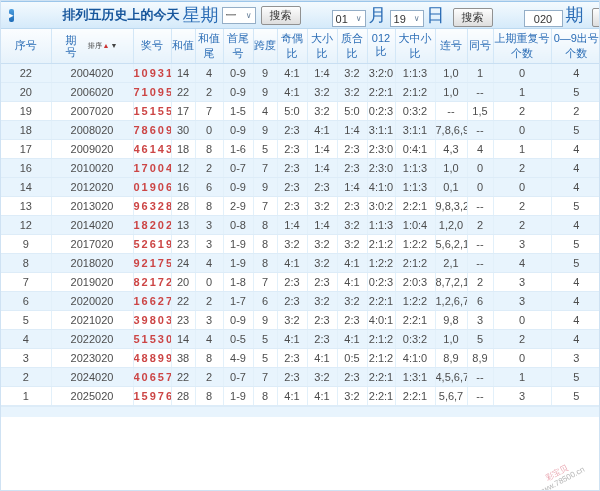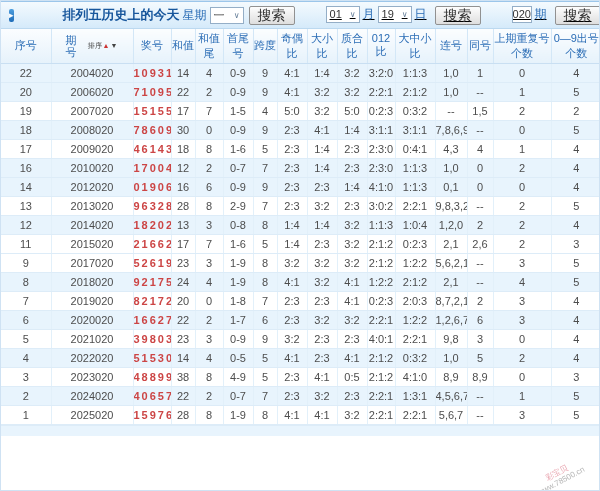--- a/index.html
+++ b/index.html
@@ -14,36 +14,36 @@
     background:linear-gradient(#f4fafe, #d5eafa);
     border-top:1px solid #9cc6ea; border-bottom:1px solid #bcd9f0;
   }
   .title-icon {
     width:13px; height:13px; margin:0 5px 0 2px; border-radius:2px;
     background:linear-gradient(#4d9ede,#1e6cb8); color:#fff; font-size:9px;
     display:inline-flex; align-items:center; justify-content:center; line-height:1;
   }
   .page-title { font-size:13px; font-weight:bold; color:#17569c; margin-right:auto; white-space:nowrap;margin-left:44px; }
   .controls { display:flex; align-items:center; font-size:12px; white-space:nowrap; }
-  .ctl-label { color:#2a6cb5; margin:0 3px; font-size:12px; }
+  .ctl-label { color:#2a6cb5; margin:0 3px; font-size:18px; }
   .sel {
     display:inline-flex; align-items:center; justify-content:space-between;
     border:1px solid #94aec7; background:#fff; color:#333;
     font-size:11px; height:17px; padding:0 3px; min-width:34px; cursor:default;
   }
   .sel .chev { color:#667f99; font-size:8px; margin-left:4px; }
   .btn {
-    height:19px; padding:0 8px; margin-left:5px; font-size:14px; color:#333;
+    height:19px; padding:0 8px; margin-left:5px; font-size:11px; color:#333;
     background:linear-gradient(#fdfdfd,#dedede); border:1px solid #919191; border-radius:2px;
   }
   .txt {
-    width:20px; height:17px; border:1px solid #94aec7; font-size:11px;
+    width:39px; height:17px; border:1px solid #94aec7; font-size:11px;
     text-align:center; color:#333; background:#fff;
   }
-  .grp { margin-left:31px; display:inline-flex; align-items:flex-start;text-decoration:underline; }
+  .grp { margin-left:31px; display:inline-flex; align-items:flex-end; }
   
   table { width:600px; table-layout:fixed; border-collapse:collapse; }
   thead th {
     height:34px; font-size:11px; font-weight:normal; color:#2a6cb5;
     background:linear-gradient(#fbfdff,#e6f2fb);
     border-right:1px solid #d3e7f7; border-bottom:1px solid #c9dff2;
     text-align:center; vertical-align:middle; padding:0; overflow:hidden;
   }
   thead th:last-child, tbody td:last-child { border-right:none; }
   tbody td {
@@ -317,38 +317,20 @@
           <td>1:4</td>
           <td>3:2</td>
           <td>1:1:3</td>
           <td>1:0:4</td>
           <td>1,2,0</td>
           <td>2</td>
           <td>2</td>
           <td>4</td>
         </tr>
         <tr>
-          <td>11</td>
-          <td>2015020</td>
-          <td class="prize">21662</td>
-          <td>17</td>
-          <td>7</td>
-          <td>1-6</td>
-          <td>5</td>
-          <td>1:4</td>
-          <td>2:3</td>
-          <td>3:2</td>
-          <td>2:1:2</td>
-          <td>0:2:3</td>
-          <td>2,1</td>
-          <td>2,6</td>
-          <td>2</td>
-          <td>3</td>
-        </tr>
-        <tr>
           <td>9</td>
           <td>2017020</td>
           <td class="prize">52619</td>
           <td>23</td>
           <td>3</td>
           <td>1-9</td>
           <td>8</td>
           <td>3:2</td>
           <td>3:2</td>
           <td>3:2</td>

